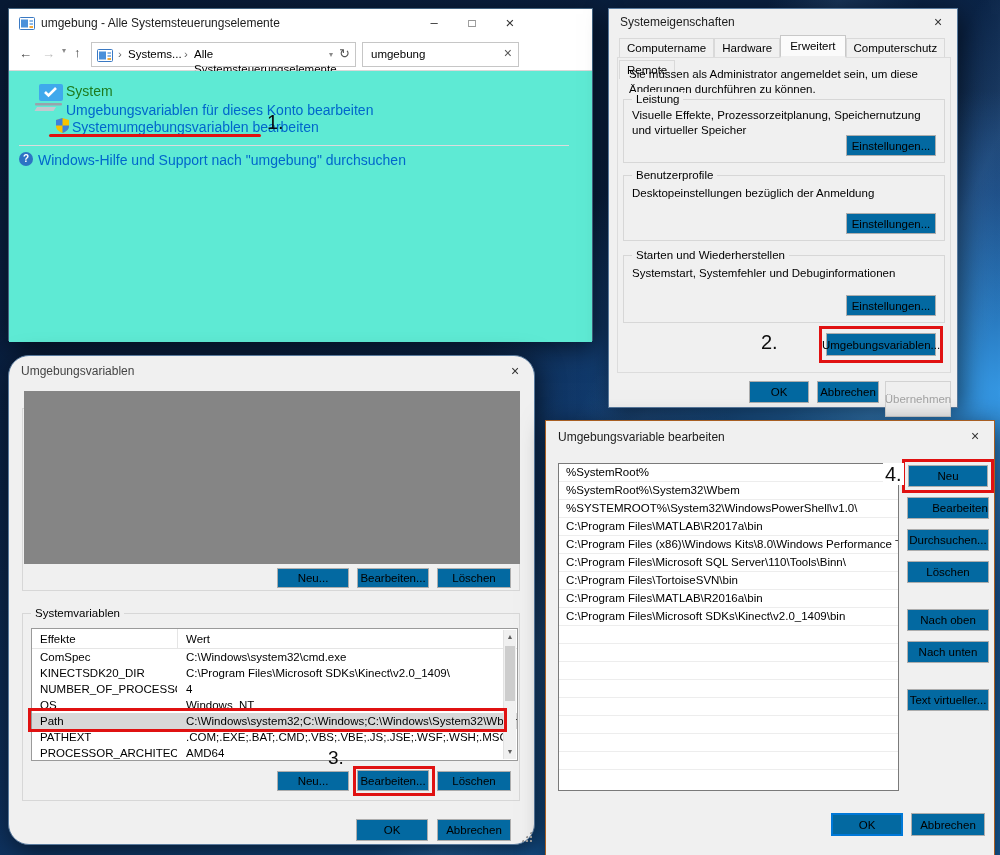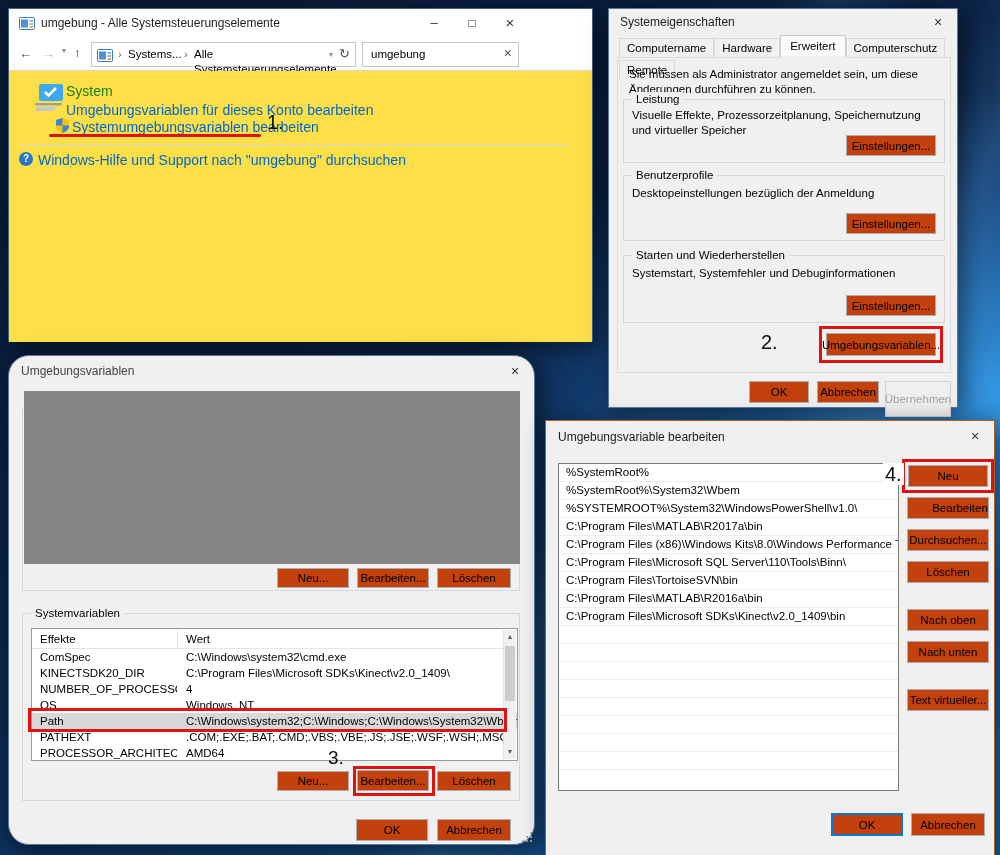--- a/index.html
+++ b/index.html
@@ -12,21 +12,21 @@
       linear-gradient(115deg, rgba(0,0,0,0) 70%, rgba(140,200,255,0.14) 76%, rgba(0,0,0,0) 82%),
       radial-gradient(ellipse 750px 420px at 101% 46%, rgba(56,158,235,0.95), rgba(32,105,185,0.4) 48%, rgba(0,0,0,0) 72%),
       linear-gradient(150deg, #081a35 0%, #0a2142 35%, #0d2c55 55%, #11447a 75%, #1a64a8 92%, #1765ab 100%);
   }
   .win { position:absolute; box-shadow:4px 6px 24px rgba(0,0,0,.55); }
   .abs { position:absolute; }
   .dlg { background:#f0f0f0; border:1px solid #58799c; }
   .dlg-title { font-size:12px; color:#1c1c1c; white-space:nowrap; }
   .xbtn { position:absolute; top:0; right:0; width:38px; height:26px; text-align:center;
           line-height:26px; font-size:14px; color:#333; }
-  .btn { position:absolute; background:#c2410c; border:1px solid #adadad; font-size:11.5px;
+  .btn { position:absolute; background:#0369a1; border:1px solid #adadad; font-size:11.5px;
          color:#000; display:flex; align-items:center; justify-content:center; white-space:nowrap; }
   .btn.disabled { background:#efefef; border-color:#d2d2d2; color:#a3a3a3; }
   .group { position:absolute; border:1px solid #d7d7d7; }
   .legend { position:absolute; top:-8px; left:8px; background:#f0f0f0; padding:0 4px;
             font-size:11.5px; line-height:15px; color:#000; white-space:nowrap; }
   .txt { font-size:11.5px; color:#000; line-height:15px; }
   .link { font-size:14px; color:#0066cc; white-space:nowrap; }
   .rbx { position:absolute; border:3px solid #e01111; z-index:6; }
   .step { position:absolute; font-size:20px; color:#0d0d0d; z-index:7; }
   .trow { display:flex; height:16px; line-height:16px; font-size:11.5px; white-space:nowrap; }
@@ -87,21 +87,21 @@
       <span class="abs" style="right:22px; top:7px; font-size:8px; color:#8a8a8a;">▾</span>
       <span class="abs" style="right:5px; top:3px; font-size:13px; color:#555;">↻</span>
     </div>
 
     <div class="abs" style="left:353px; top:3px; width:157px; height:25px; background:#fff; border:1px solid #c6c6c6;">
       <span class="abs txt" style="left:8px; top:4px;">umgebung</span>
       <span class="abs" style="right:6px; top:2px; font-size:14px; color:#555;">×</span>
     </div>
   </div>
 
-  <div class="abs" style="left:0; top:62px; width:100%; height:271px; background:#fde047;">
+  <div class="abs" style="left:0; top:62px; width:100%; height:271px; background:#5eead4;">
     <span class="abs" style="left:22px; top:12px;">
       <svg width="34" height="30" viewBox="0 0 34 30">
         <rect x="8" y="1" width="24" height="17" rx="2" fill="#3fa9ec"></rect>
         <path d="M14 9 l3.5 3.5 l7.5 -7.5" stroke="#fff" stroke-width="2.6" fill="none"></path>
         <rect x="4" y="20" width="27" height="2.4" rx="1" fill="#9aa2ab"></rect>
         <path d="M6 24 h19 l-2.5 4 h-19 z" fill="#c3c9cf"></path>
       </svg>
     </span>
     <span class="abs" style="left:57px; top:12px; font-size:14px; color:#1e7a1e;">System</span>
     <span class="abs link" style="left:57px; top:31px;">Umgebungsvariablen für dieses Konto bearbeiten</span>

